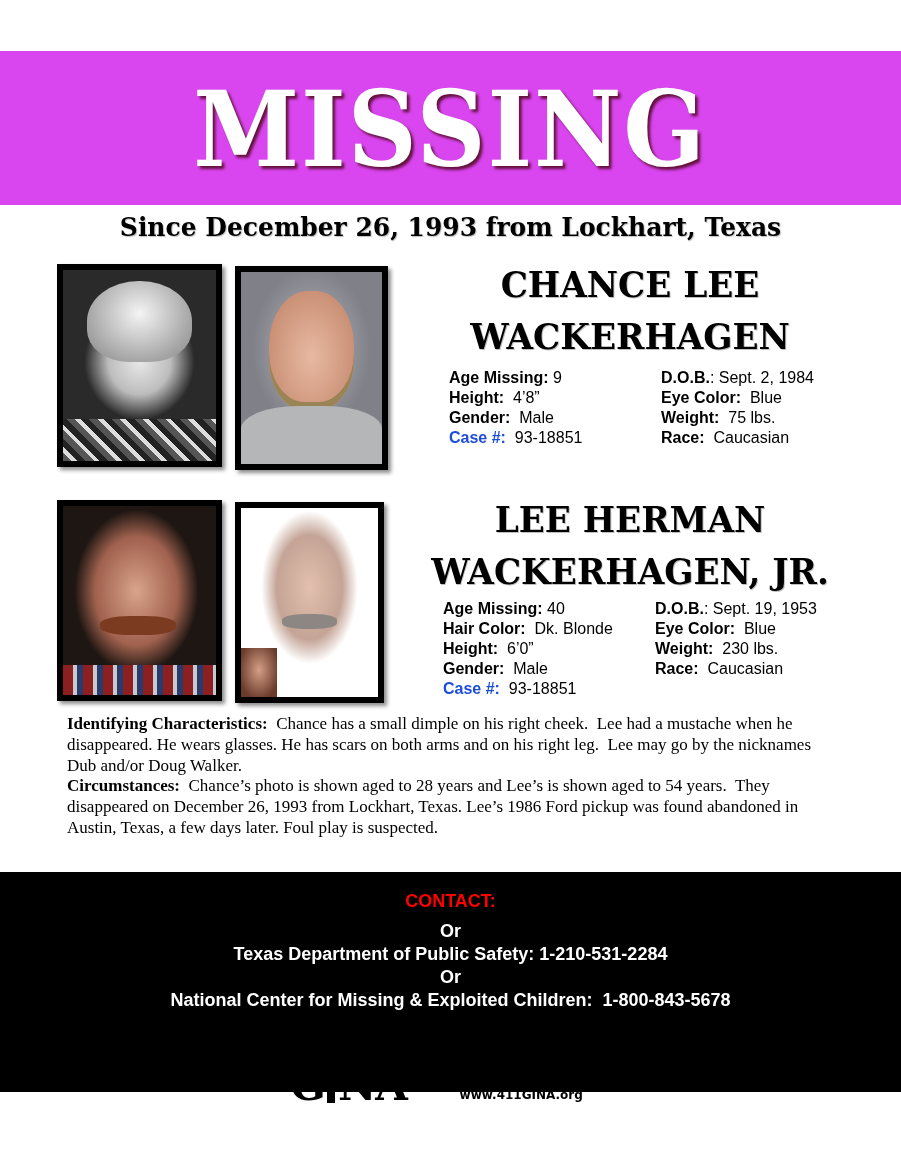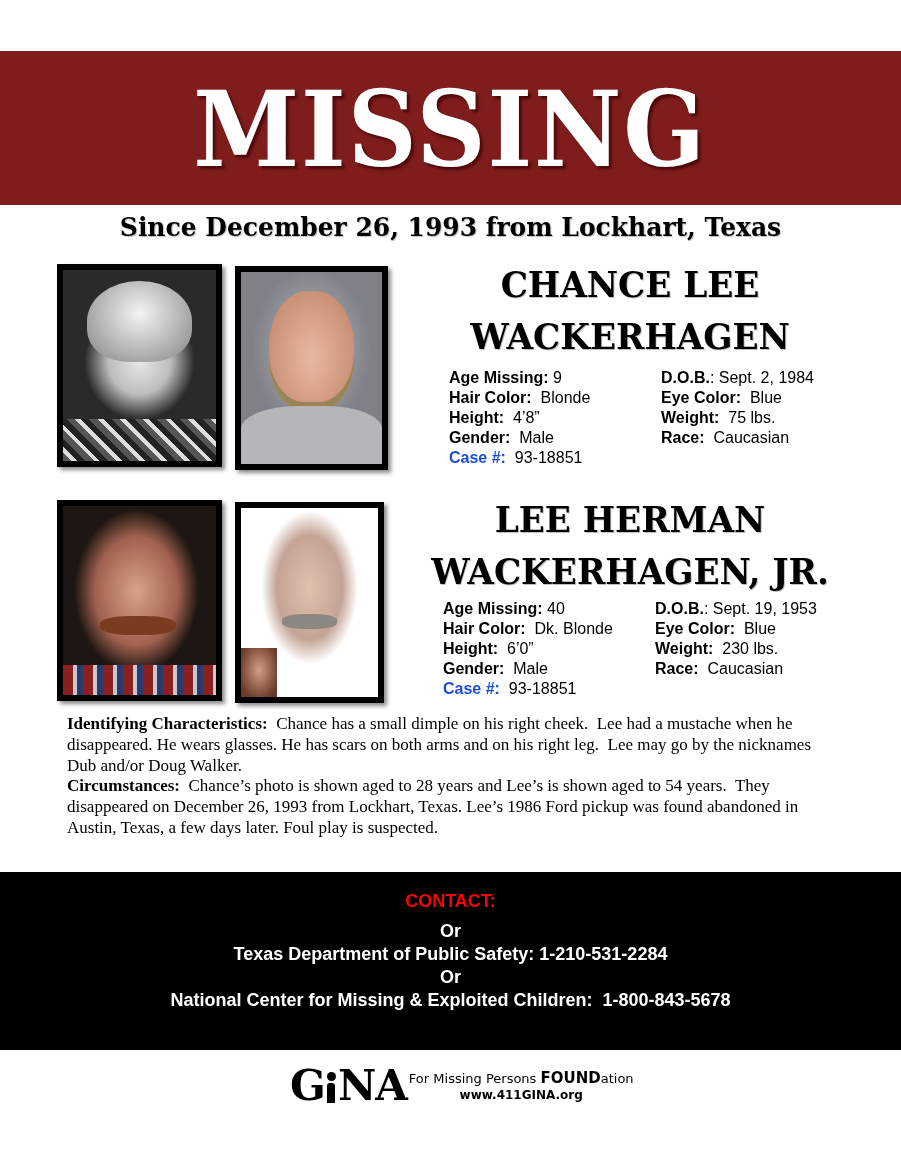--- a/index.html
+++ b/index.html
@@ -1,21 +1,21 @@
 <!DOCTYPE html>
 <html><head>
   <meta charset="utf-8">
   <style>
     * { margin: 0; padding: 0; box-sizing: border-box; }
     html, body { width: 901px; height: 1164px; background: #ffffff; overflow: hidden; }
     body { position: relative; font-family: "Liberation Sans", sans-serif; color: #000; }
 
     .banner {
       position: absolute; left: 0; top: 51px; width: 901px; height: 154px;
-      background: #7f1d1d;
+      background: #d946ef;
       display: flex; align-items: center; justify-content: center;
     }
     .banner-title {
       font-family: "DejaVu Serif", serif;
       font-weight: bold;
       font-size: 104px;
       letter-spacing: 2px;
       color: #ffffff;
       transform: scaleX(0.92);
       text-shadow: 3px 3px 3px rgba(60,0,0,0.75);
@@ -65,21 +65,21 @@
     .fact .lbl { font-weight: bold; }
     .fact .lbl.red { color: #1d4ed8; }
 
     .para {
       position: absolute; left: 67px; width: 770px;
       font-family: "Liberation Serif", serif; font-size: 17px; line-height: 21px;
     }
     .para .lbl { font-weight: bold; }
 
     .contact {
-      position: absolute; left: 0; top: 872px; width: 901px; height: 178px; background: #000;
+      position: absolute; left: 0; top: 872px; width: 901px; height: 220px; background: #000;
       color: #fff; text-align: center; font-weight: bold; font-size: 18px;
       padding-top: 18px;
     }
     .contact .heading { color: #ff0000; margin-bottom: 8px; line-height: 22px; }
     .contact .line { line-height: 23px; }
 
     .footer {
       position: absolute; left: 290px; top: 1064px; height: 44px; display: flex; align-items: center;
     }
     .gina {
@@ -110,21 +110,20 @@
 </div>
 
 <div class="name" style="left:420px; top:258px; width:420px;">
   <div>CHANCE LEE</div>
   <div>WACKERHAGEN</div>
 </div>
 
 <div class="facts" style="left:449px; top:368px; grid-template-columns: 212px 200px;">
   <div class="col">
     <div class="fact"><span class="lbl">Age Missing:</span><span> 9</span></div>
-    <div class="fact"><span class="lbl">Hair Color:</span><span style="white-space:pre">  Blonde</span></div>
     <div class="fact"><span class="lbl">Height:</span><span style="white-space:pre">  4’8”</span></div>
     <div class="fact"><span class="lbl">Gender:</span><span style="white-space:pre">  Male</span></div>
     <div class="fact"><span class="lbl red">Case #:</span><span style="white-space:pre">  93-18851</span></div>
   </div>
   <div class="col">
     <div class="fact"><span class="lbl">D.O.B.</span><span>: Sept. 2, 1984</span></div>
     <div class="fact"><span class="lbl">Eye Color:</span><span style="white-space:pre">  Blue</span></div>
     <div class="fact"><span class="lbl">Weight:</span><span style="white-space:pre">  75 lbs.</span></div>
     <div class="fact"><span class="lbl">Race:</span><span style="white-space:pre">  Caucasian</span></div>
   </div>

